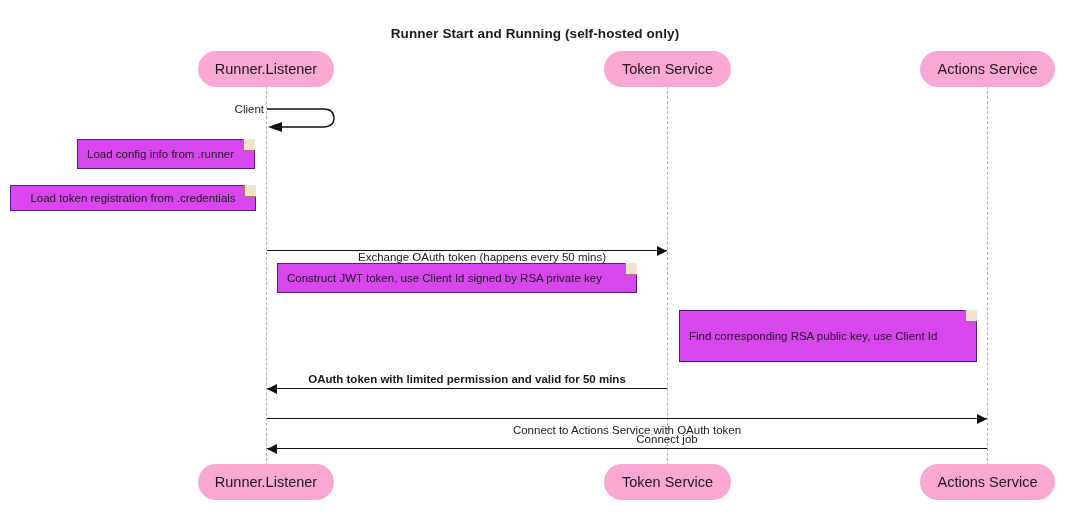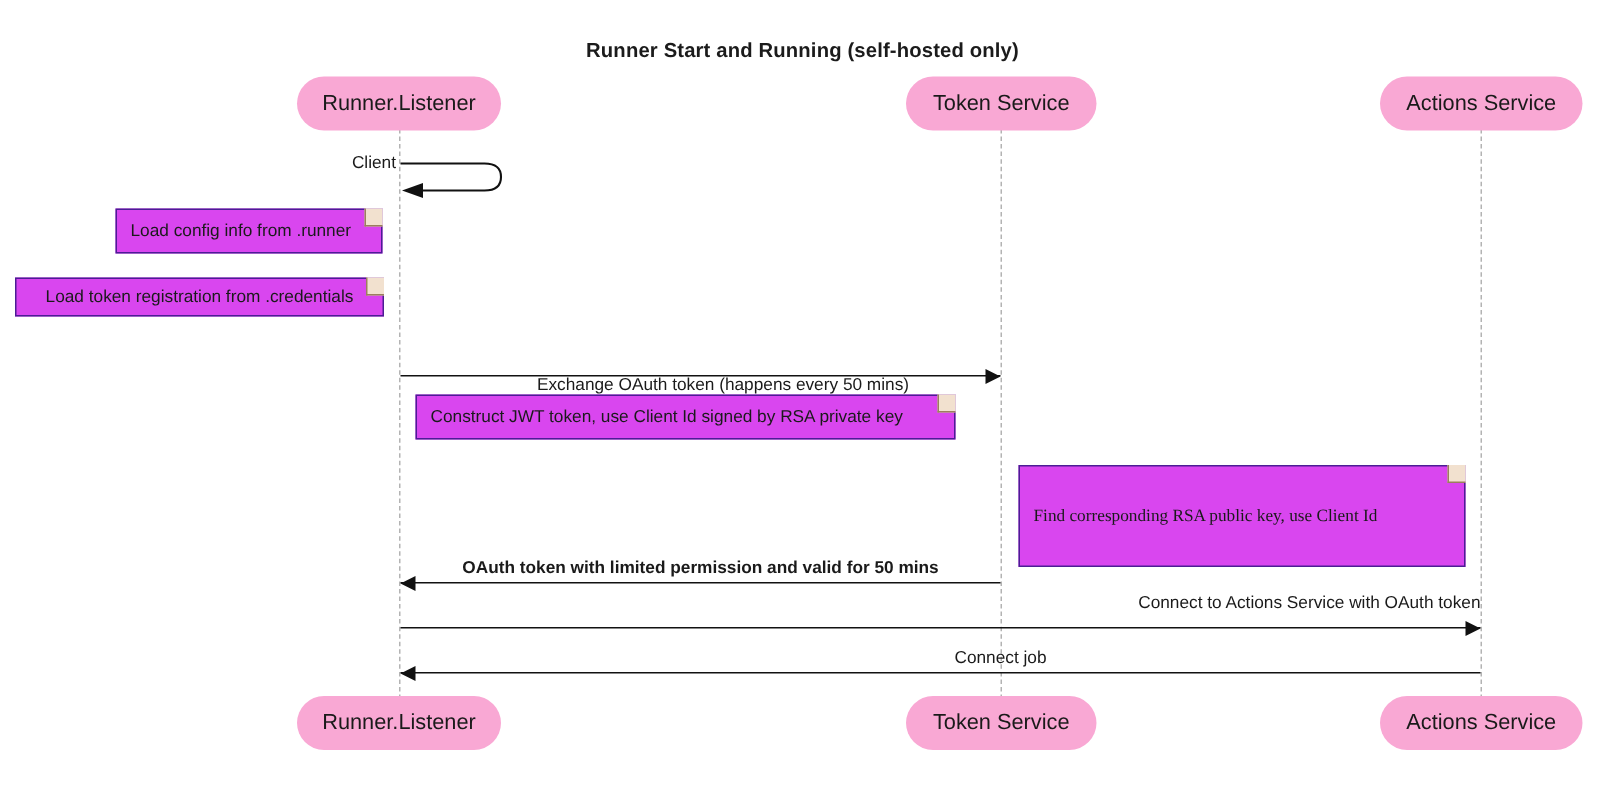--- a/index.html
+++ b/index.html
@@ -165,31 +165,31 @@
   <div class="msg-label" style="left:282px; top:235px; width:400px;margin-top:16px;">Exchange OAuth token (happens every 50 mins)</div>
   <div class="msg" style="left:267px; top:250px; width:400px;"></div>
   <div class="arrowhead right" style="left:657px; top:245.5px;"></div>
 
   <div class="note" style="left:277px; top:263px; width:360px; height:30px;">
     <span class="fold-cut"></span>
     <span class="fold"></span>
     <span class="note-line">Construct JWT token, use Client Id signed by RSA private key</span>
   </div>
 
-  <div class="note" style="left:679px; top:310px; width:298px; height:68px;font-family:Liberation Serif, serif;">
+  <div class="note" style="left:679px; top:310px; width:298px; height:52px;">
     <span class="fold-cut"></span>
     <span class="fold"></span>
     <span class="note-line">Find corresponding RSA public key, use Client Id</span>
   </div>
 
   <div class="msg-label" style="left:267px; top:373px; width:400px;font-weight:bold;">OAuth token with limited permission and valid for 50 mins</div>
   <div class="msg" style="left:267px; top:388px; width:400px;"></div>
   <div class="arrowhead left" style="left:267px; top:383.5px;"></div>
 
-  <div class="msg-label" style="left:267px; top:396px; width:720px;text-align:right;">Connect to Actions Service with OAuth token</div>
+  <div class="msg-label" style="left:267px; top:424px; width:720px;">Connect to Actions Service with OAuth token</div>
   <div class="msg" style="left:267px; top:418px; width:720px;"></div>
   <div class="arrowhead right" style="left:977px; top:413.5px;"></div>
 
   <div class="msg-label" style="left:467px; top:433px; width:400px;">Connect job</div>
   <div class="msg" style="left:267px; top:448px; width:720px;"></div>
   <div class="arrowhead left" style="left:267px; top:443.5px;"></div>
 
   <div class="participant" style="left:198px; top:464px; width:136px;">
     <span>Runner.Listener</span>
   </div>

